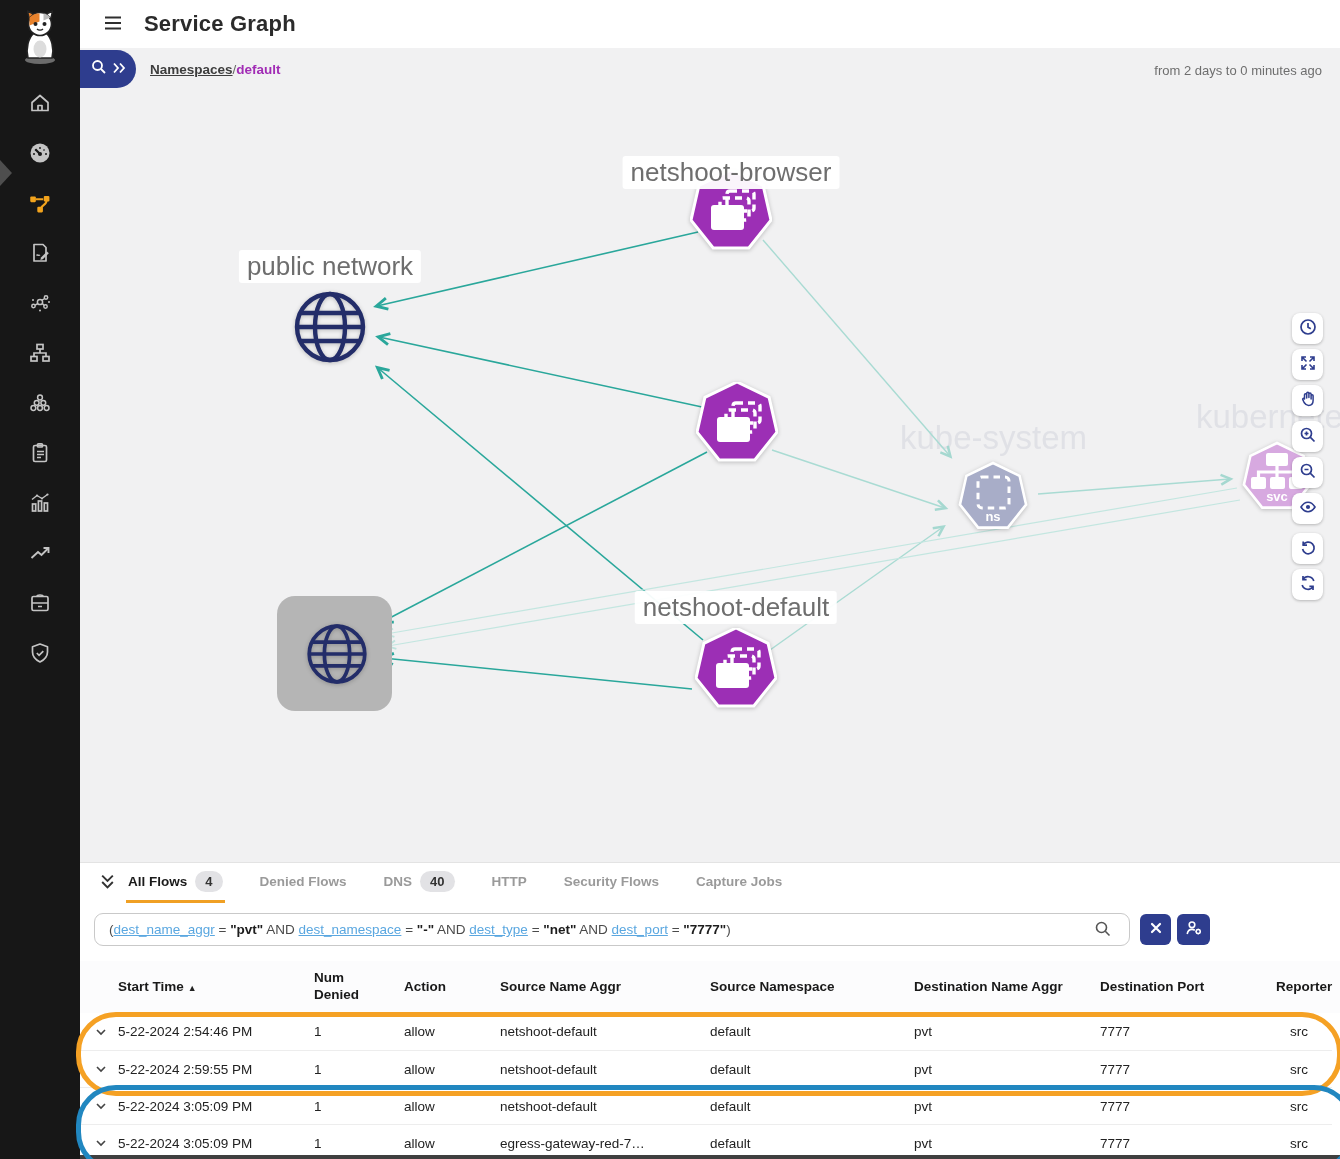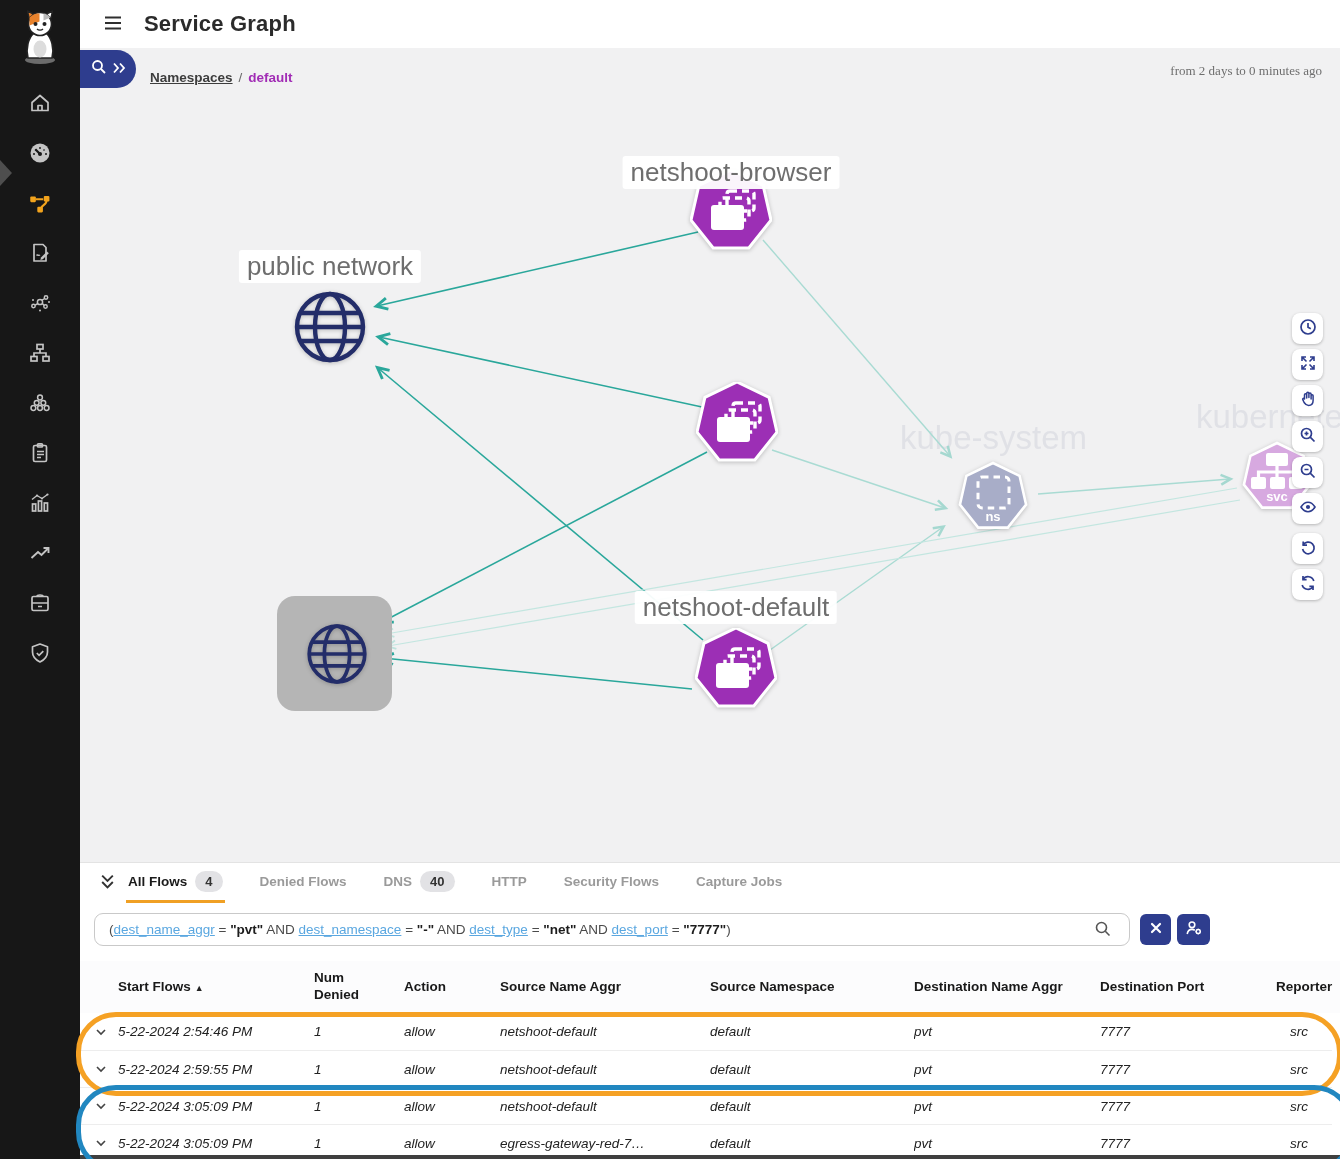--- a/index.html
+++ b/index.html
@@ -25,25 +25,25 @@
   .edges{position:absolute;left:0;top:0;z-index:2;}
   .ns-faded{position:absolute;z-index:1;font-size:33px;color:#e0e1e6;white-space:nowrap;}
   .gnode{position:absolute;z-index:3;cursor:pointer;}
   .gnode svg{filter:drop-shadow(0 1px 2px rgba(0,0,0,.22));}
   .node-chip{position:absolute;z-index:4;transform:translateX(-50%);white-space:nowrap;
              background:rgba(255,255,255,.95);color:#6e6e6e;font-size:26px;padding:1px 8px;border-radius:3px;}
   .selected-box{position:absolute;left:197px;top:548px;width:115px;height:115px;background:#b5b5b5;border-radius:18px;z-index:2;}
 
   .search-pill{position:absolute;left:0;top:2px;width:56px;height:38px;background:#2e3d8e;
                border-radius:0 19px 19px 0;display:flex;align-items:center;justify-content:center;gap:5px;z-index:10;cursor:pointer;}
-  .breadcrumb{position:absolute;left:70px;top:14px;z-index:10;font-size:13.5px;display:flex;gap:6px;align-items:center;margin-top:8px;}
+  .breadcrumb{position:absolute;left:70px;top:14px;z-index:10;font-size:13.5px;display:flex;align-items:center;}
   .crumb-root{color:#3d3d3d;font-weight:bold;text-decoration:underline;cursor:pointer;}
   .crumb-sep{color:#666;}
   .crumb-cur{color:#a12cb5;font-weight:bold;}
-  .time-range{position:absolute;right:18px;top:15px;z-index:10;font-size:13px;color:#6e6e6e;font-family:Liberation Serif, serif;}
+  .time-range{position:absolute;right:18px;top:15px;z-index:10;font-size:13px;color:#6e6e6e;}
 
   .graph-toolbar{position:absolute;left:1212px;top:0;z-index:12;}
   .gt-btn{position:absolute;left:0;width:31px;height:31px;background:#fff;border:none;border-radius:8px;
           box-shadow:0 1px 3px rgba(0,0,0,.25);display:flex;align-items:center;justify-content:center;cursor:pointer;}
 
   
   .flows-panel{position:absolute;left:80px;top:862px;width:1272px;height:297px;background:#fff;z-index:20;border-top:1px solid #e3e3e3;}
   .tabs-row{position:absolute;left:0;top:0;width:100%;height:40px;display:flex;align-items:stretch;}
   .collapse-btn{margin-left:14px;width:26px;background:none;border:none;display:flex;align-items:center;justify-content:center;cursor:pointer;}
   .tabs{display:flex;margin-left:6px;gap:33px;}
@@ -66,21 +66,21 @@
   .btn-user{left:1083px;width:33px;}
 
   .grid{display:grid;grid-template-columns:30px 196px 90px 96px 210px 204px 186px 176px 1fr;align-items:center;padding-left:8px;}
   .table-header{position:absolute;left:0;top:98px;width:1252px;height:52px;background:#fcfcfd;}
   .th{font-size:13.5px;font-weight:bold;color:#191919;cursor:pointer;line-height:1.25;}
   .th .narrow{display:inline-block;max-width:46px;}
   .sort-arrow{font-size:9px;margin-left:4px;color:#222;}
   .table-body{position:absolute;left:0;top:150px;width:1252px;}
   .tr{height:37px;box-sizing:border-box;border-top:1px solid #ededed;cursor:pointer;}
   .tr:first-child{border-top:none;}
-  .td{font-size:13.5px;color:#222;white-space:nowrap;overflow:hidden;text-overflow:ellipsis;padding-right:10px;font-style:italic;}
+  .td{font-size:13.5px;color:#222;white-space:nowrap;overflow:hidden;text-overflow:ellipsis;padding-right:10px;}
   .td.align-right,.th.align-right{text-align:right;padding-right:24px;}
   .row-chevron{display:flex;align-items:center;justify-content:center;width:26px;cursor:pointer;}
 
   
   .annotation{position:absolute;z-index:45;pointer-events:none;border-radius:40px;background:none;}
   .annotation.orange{left:76px;top:1012px;width:1256px;height:74px;border:5px solid #f5a124;}
   .annotation.blue{left:76px;top:1085px;width:1268px;height:77px;border:5px solid #2187c0;}
   .bottom-strip{position:absolute;left:80px;top:1155px;width:1260px;height:4px;background:#3f3f3f;z-index:44;}
 </style>
 </head>
@@ -465,21 +465,21 @@
               <circle cx="7" cy="5.8" r="2.8" fill="none" stroke="#fff" stroke-width="1.6"></circle>
               <path d="M2.2 15c.5-3 2.4-4.6 4.8-4.6 1.1 0 2 .3 2.8.8" fill="none" stroke="#fff" stroke-width="1.6"></path>
               <circle cx="13.2" cy="12.6" r="2" fill="none" stroke="#fff" stroke-width="1.5"></circle>
               <path d="M13.2 9.8v1M13.2 14.4v1M10.5 12.6h1M15 12.6h1M11.3 10.7l.7.7M14.4 13.8l.7.7M15.1 10.7l-.7.7M12 13.8l-.7.7" stroke="#fff" stroke-width="1.2"></path>
             </svg></span>
       </button>
     </div>
 
     <div class="table-header grid">
         <div class="th"></div>
-        <div class="th"><span>Start Flows</span><span class="sort-arrow">▲</span></div>
+        <div class="th"><span>Start Time</span><span class="sort-arrow">▲</span></div>
         <div class="th"><span class="narrow">Num Denied</span></div>
         <div class="th"><span>Action</span></div>
         <div class="th"><span>Source Name Aggr</span></div>
         <div class="th"><span>Source Namespace</span></div>
         <div class="th"><span>Destination Name Aggr</span></div>
         <div class="th"><span>Destination Port</span></div>
         <div class="th align-right"><span>Reporter</span></div>
       </div>
     <div class="table-body">
         <div class="tr grid">

